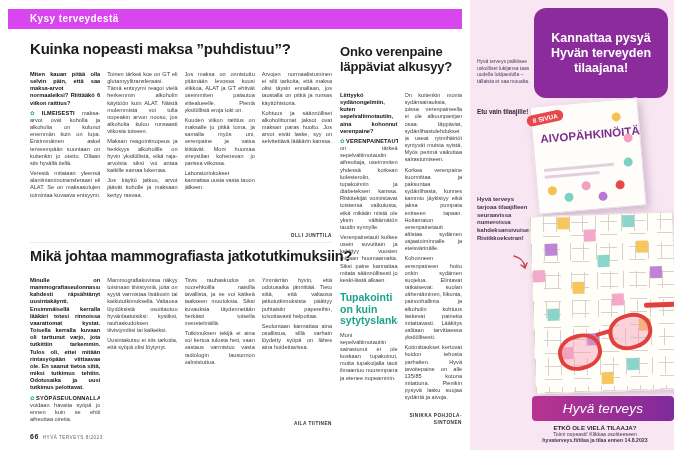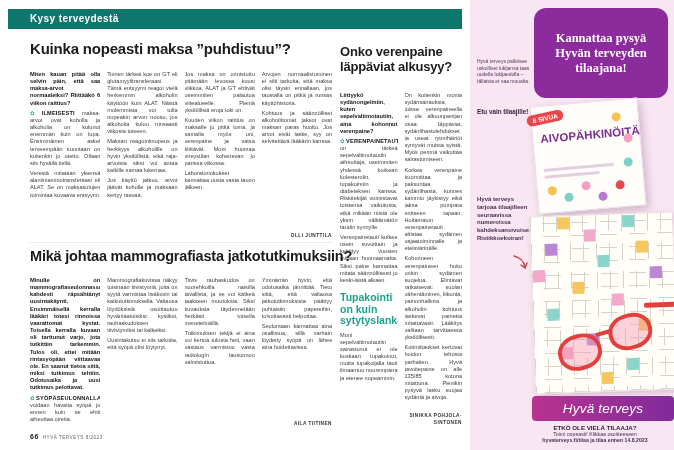--- a/index.html
+++ b/index.html
@@ -1,19 +1,19 @@
 <!DOCTYPE html>
 <html><head>
 <meta charset="utf-8">
 <style>
   html,body{margin:0;padding:0;background:#e9e9e9;}
   .page{position:relative;width:674px;height:450px;background:#ffffff;font-family:"Liberation Sans",sans-serif;overflow:hidden;margin:0 auto;}
 
   
-  .band{position:absolute;left:8px;top:9px;width:454px;height:20px;background:#0f766e;}
+  .band{position:absolute;left:8px;top:9px;width:454px;height:20px;background:#d946ef;}
   .band span{display:block;padding-left:22px;line-height:20px;color:#ffffff;font-weight:700;font-size:10px;letter-spacing:.4px;}
 
   
   .title{position:absolute;margin:0;font-weight:700;color:#1c1c1c;letter-spacing:-.2px;}
   #t-liver{left:30px;top:40px;font-size:15px;}
   #t-mammo{left:30px;top:248px;font-size:14.5px;}
   #t-bp{left:340px;top:44px;width:126px;font-size:13px;line-height:15px;}
 
   
   .cols{position:absolute;display:flex;gap:7px;}
@@ -30,21 +30,21 @@
   .para.quote{color:#1ca38e;font-size:10.5px;line-height:11.5px;font-weight:700;text-align:left;margin:5px 0;}
 
   .rule{position:absolute;left:30px;top:242px;width:302px;border-top:1px solid #ececec;}
 
   .footer{position:absolute;left:30px;top:433px;font-size:4.6px;color:#666;letter-spacing:.5px;}
   .footer b{font-size:7px;color:#222;margin-right:4px;}
 
   
   .ad{position:absolute;left:470px;top:0;width:204px;height:450px;background:#f8e7f2;overflow:hidden;}
   .ad-box{position:absolute;left:64px;top:8px;width:134px;height:90px;background:#8c2c9c;border-radius:12px;display:flex;align-items:center;justify-content:center;text-align:center;padding:4px 8px;box-sizing:border-box;}
-  .ad-box span{color:#fff;font-weight:700;font-size:12.5px;line-height:15px;font-family:Liberation Serif, serif;}
+  .ad-box span{color:#fff;font-weight:700;font-size:12.5px;line-height:15px;}
   .ad-intro{position:absolute;left:7px;top:58px;width:53px;font-size:5px;line-height:6.5px;color:#54355a;margin:0;}
   .ad-etu{position:absolute;left:7px;top:108px;width:53px;font-size:6.3px;line-height:7.5px;font-weight:700;color:#3c2242;margin:0;}
 
   .book{position:absolute;left:64px;top:102px;width:106px;height:106px;background:#fffdfa;border:1px solid #ecd9e6;box-shadow:3px 4px 8px rgba(90,30,90,.25);transform:rotate(-5deg);}
   .badge{position:absolute;left:-5px;top:6px;background:#e8474b;color:#fff;font-size:6.5px;font-weight:700;padding:2px 6px;border-radius:8px;transform:rotate(-7deg);}
   .btitle{position:absolute;left:7px;top:26px;width:92px;font-size:11.5px;line-height:12.5px;font-weight:700;color:#7b2d8e;}
   .bar{position:absolute;height:3px;background:#e3cfe0;}
   .bar1{left:8px;top:62px;width:70px;}
   .bar2{left:8px;top:69px;width:55px;}
   .dots span{position:absolute;width:9px;height:9px;border-radius:50%;}

